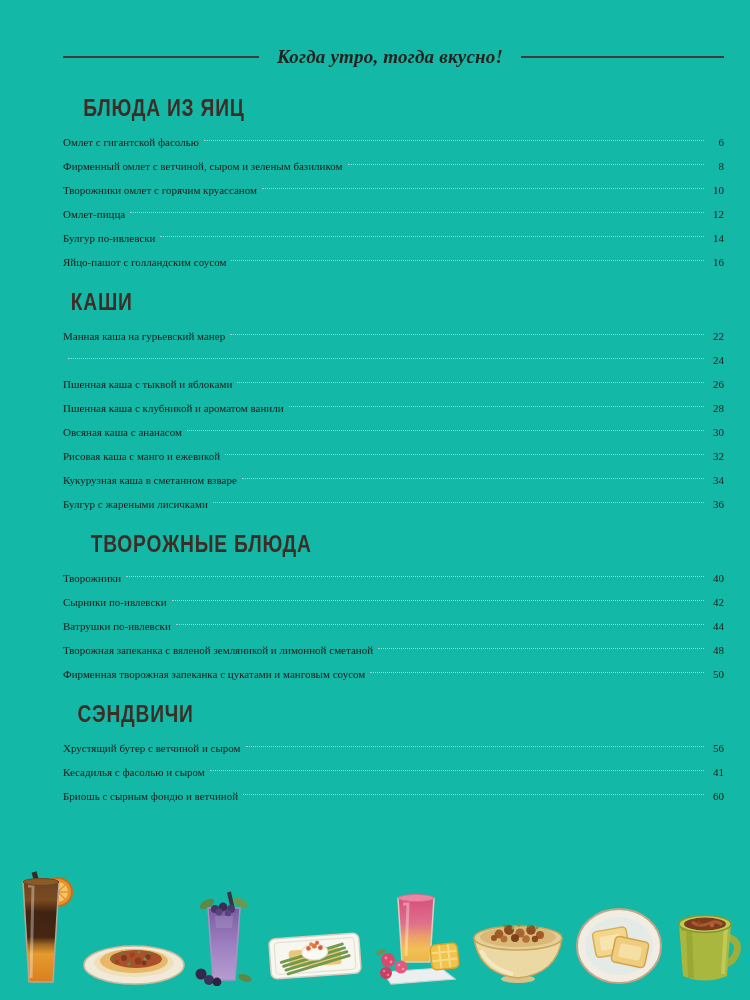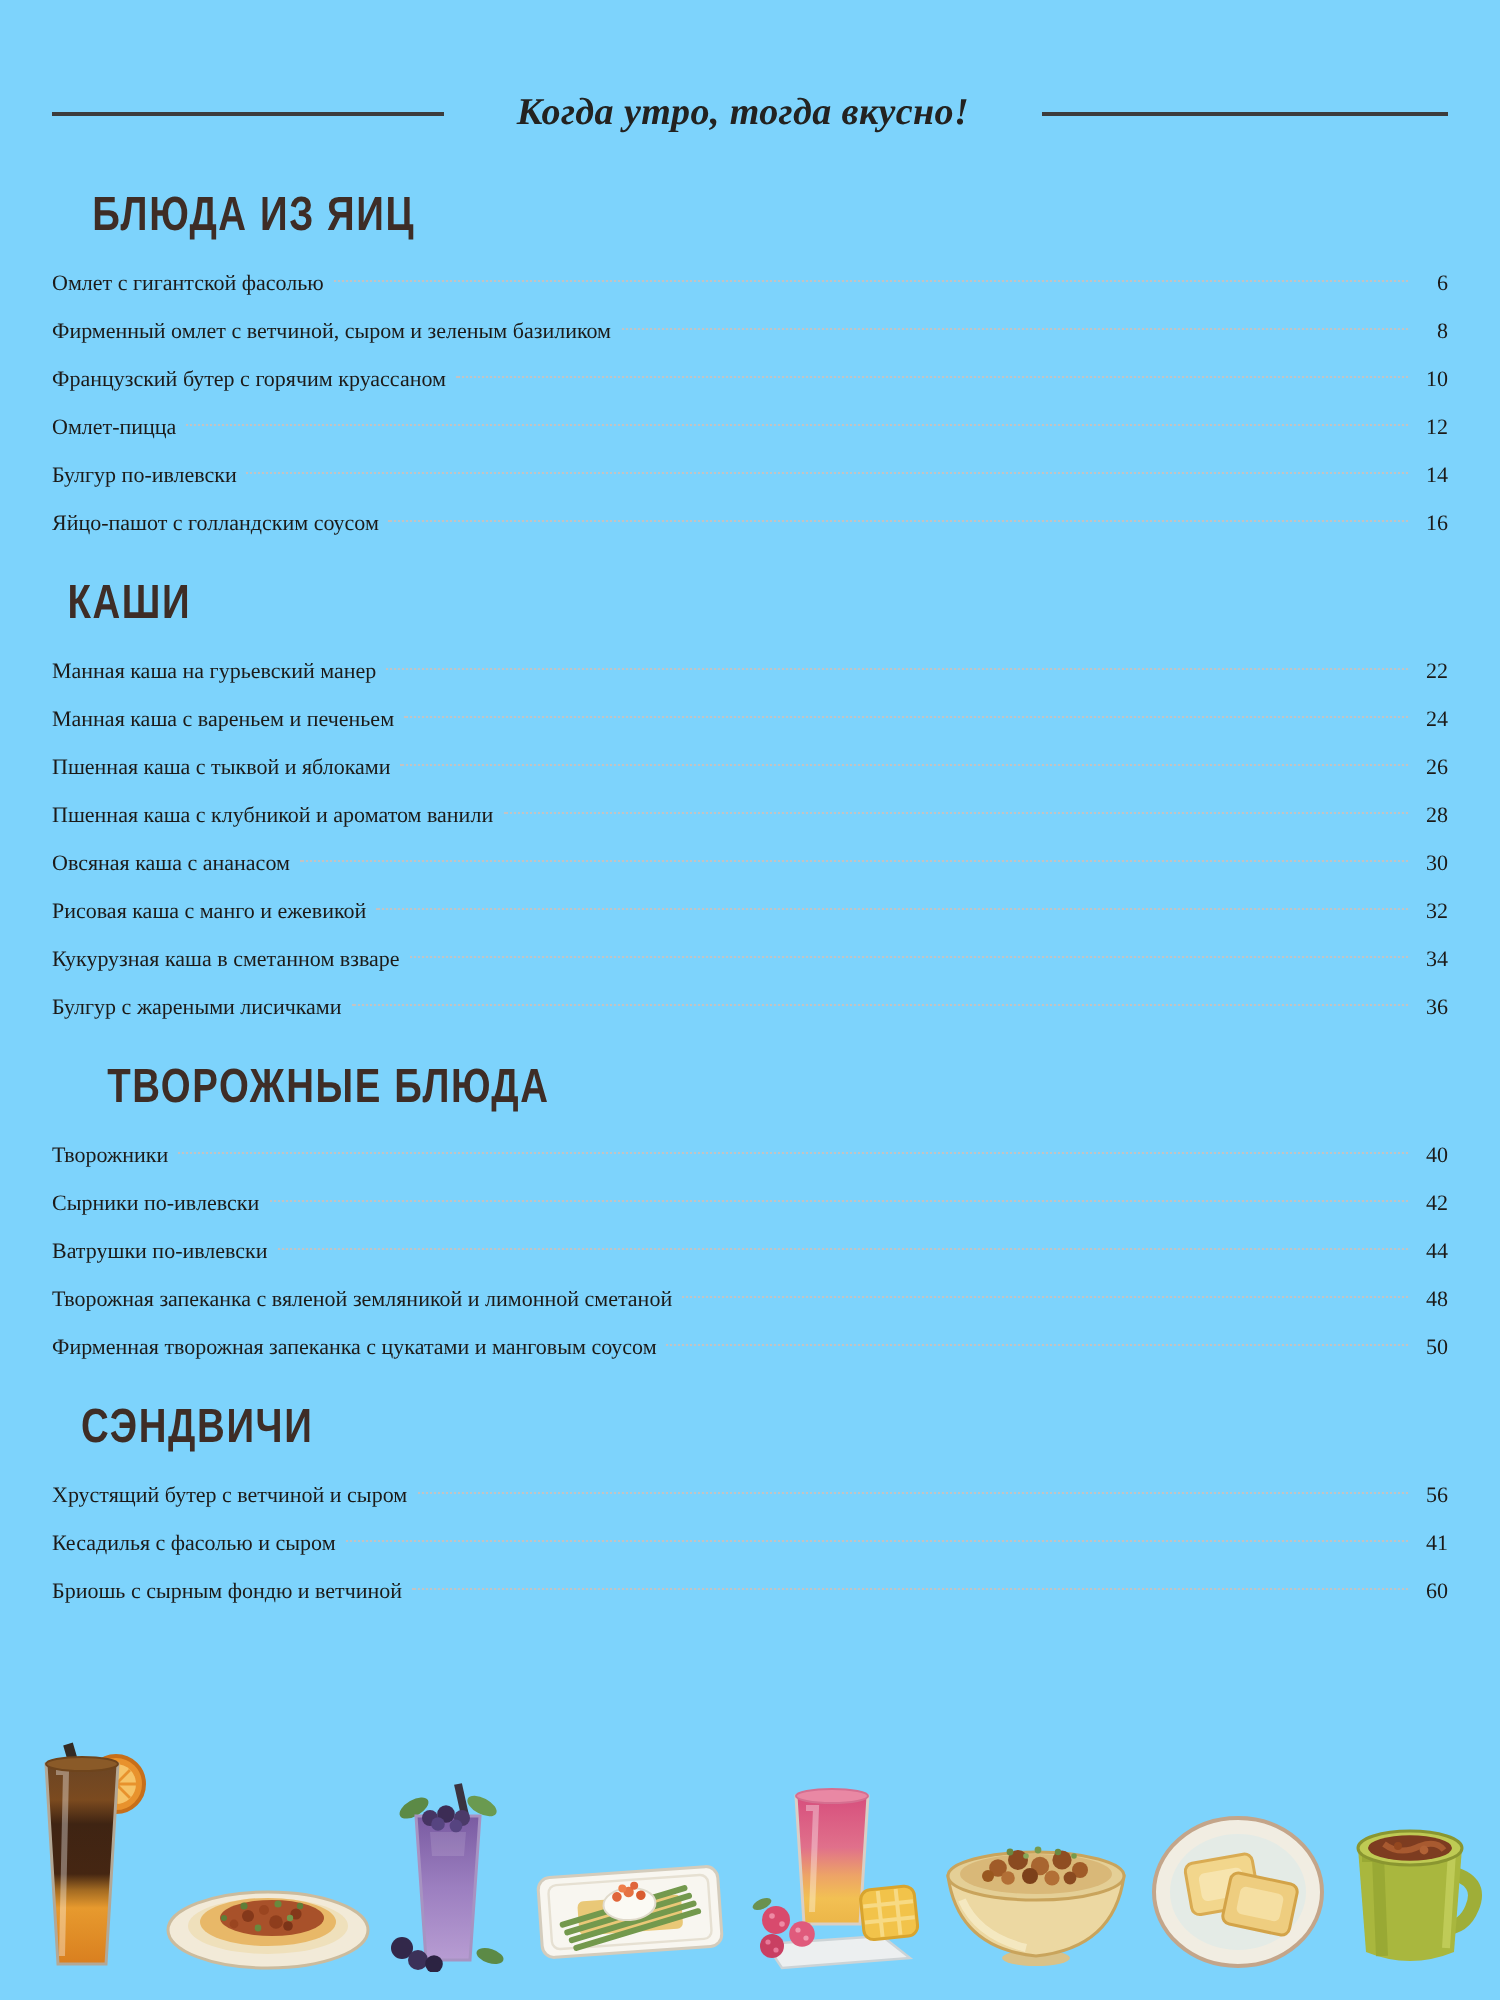--- a/index.html
+++ b/index.html
@@ -7,24 +7,25 @@
     --text-color:#1c1a18;
     --leader-color:#c3c3c3;
     --rule-color:#3c3c3c;
   }
   *{margin:0;padding:0;box-sizing:border-box;}
   html,body{background:#e9e9e9;}
   .page{
     position:relative;
     width:750px;height:1000px;
     margin:0 auto;
-    background:#7dd3fc;
+    background:#14b8a6;
     overflow:hidden;
     font-family:"Liberation Serif", serif;
     color:var(--text-color);
+    padding-left:37px;
   }
   
   .motto-row{
     padding:46px 26px 0 26px;
     display:flex;
     align-items:center;
   }
   .motto-rule{
     flex:0 0 196px;
     height:0;
@@ -116,21 +117,21 @@
             <span class="entry-title">Омлет с гигантской фасолью</span>
             <span class="leader"></span>
             <span class="entry-page">6</span>
           </div>
           <div class="entry">
             <span class="entry-title">Фирменный омлет с ветчиной, сыром и зеленым базиликом</span>
             <span class="leader"></span>
             <span class="entry-page">8</span>
           </div>
           <div class="entry">
-            <span class="entry-title">Французский бутер с горячим круассаном</span>
+            <span class="entry-title">Творожники омлет с горячим круассаном</span>
             <span class="leader"></span>
             <span class="entry-page">10</span>
           </div>
           <div class="entry">
             <span class="entry-title">Омлет-пицца</span>
             <span class="leader"></span>
             <span class="entry-page">12</span>
           </div>
           <div class="entry">
             <span class="entry-title">Булгур по-ивлевски</span>
@@ -146,21 +147,20 @@
       </section>
       <section class="toc-section">
         <h2 class="section-title"><span>КАШИ</span></h2>
         <div class="entries">
           <div class="entry">
             <span class="entry-title">Манная каша на гурьевский манер</span>
             <span class="leader"></span>
             <span class="entry-page">22</span>
           </div>
           <div class="entry">
-            <span class="entry-title">Манная каша с вареньем и печеньем</span>
             <span class="leader"></span>
             <span class="entry-page">24</span>
           </div>
           <div class="entry">
             <span class="entry-title">Пшенная каша с тыквой и яблоками</span>
             <span class="leader"></span>
             <span class="entry-page">26</span>
           </div>
           <div class="entry">
             <span class="entry-title">Пшенная каша с клубникой и ароматом ванили</span>

